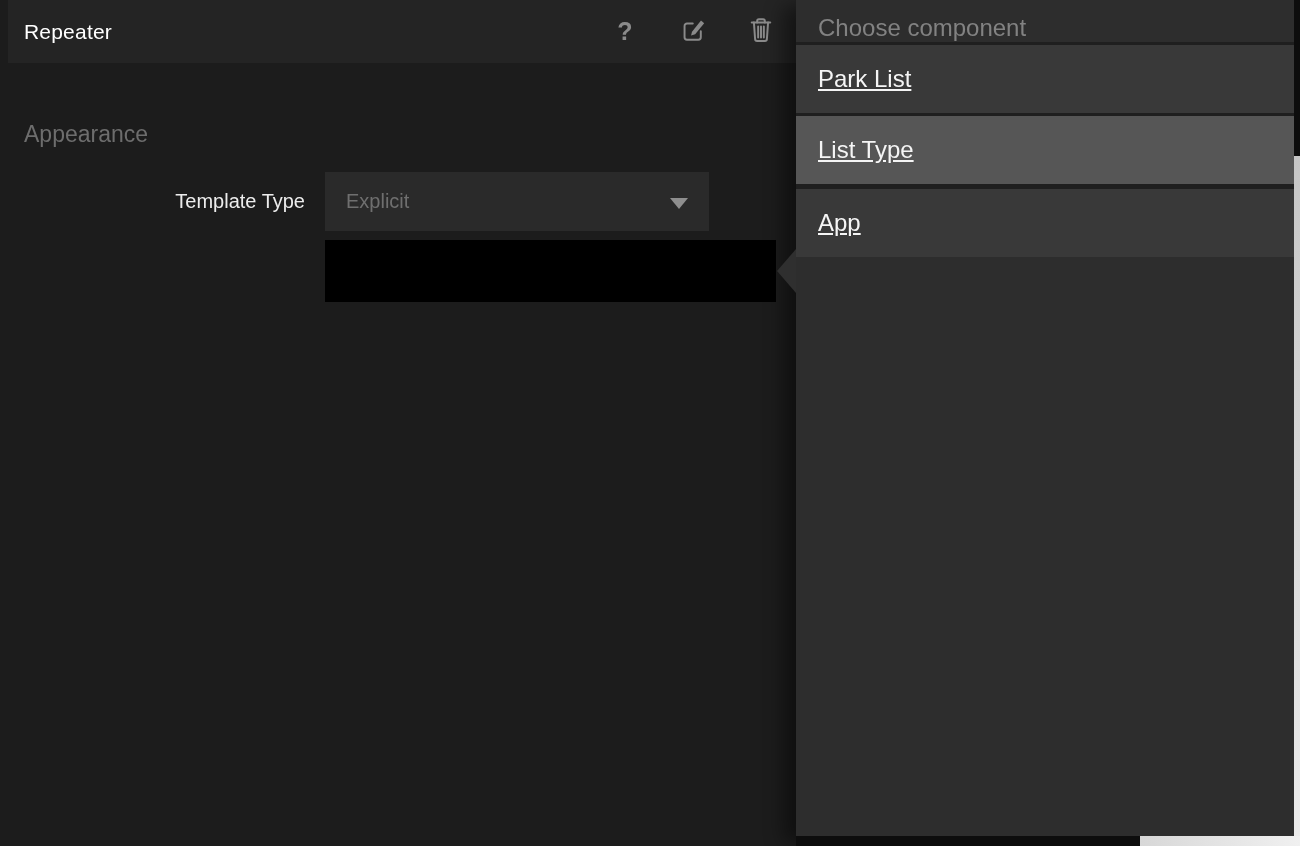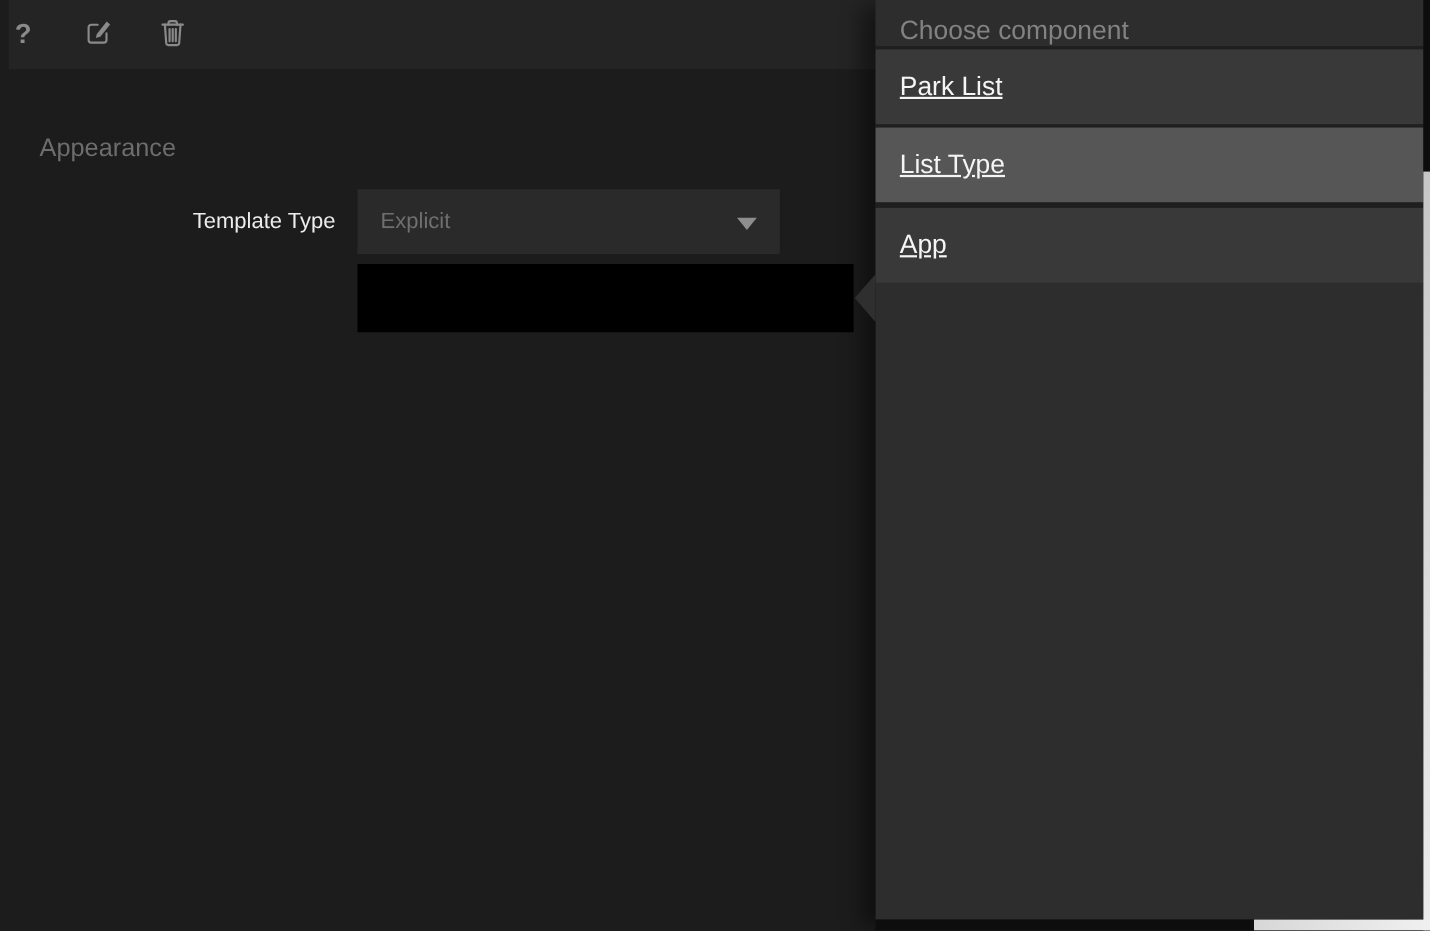--- a/index.html
+++ b/index.html
@@ -44,21 +44,20 @@
     font-size: 25px;
     font-weight: 700;
   }
 
   
   .section-title {
     position: absolute;
     left: 24px; top: 121px;
     color: #6d6d6d;
     font-size: 23px;
-    margin-left: 12px;
   }
   .form-row { position: absolute; left: 0; padding-left: 28px; }
   .row-template-type { top: 172px; height: 59px; width: 796px; }
   .row-template      { top: 240px; height: 62px; width: 796px; }
   .field-label {
     position: absolute;
     left: 0; top: 0; bottom: 0;
     width: 305px;
     display: flex;
     align-items: center;
@@ -165,20 +164,21 @@
     width: 160px; height: 10px;
     background: linear-gradient(90deg, #d7d7d7, #f0f0f0);
   }
 
   svg .stroke { fill: none; stroke: #8a8a8a; stroke-width: 1.8; stroke-linecap: round; stroke-linejoin: round; }
 </style>
 </head>
 <body>
 
 <div class="topbar">
+  <div class="topbar-title">Repeater</div>
   <div class="topbar-actions">
     <div class="icon-btn">
       <span class="help-glyph">?</span>
     </div>
     <div class="icon-btn">
       <span>
         <svg width="26" height="26" viewBox="0 0 24 24">
           <path class="stroke" d="M19.2 13.2 V 18.8 a2.2 2.2 0 0 1 -2.2 2.2 H 6.4 a2.2 2.2 0 0 1 -2.2 -2.2 V 8.2 a2.2 2.2 0 0 1 2.2 -2.2 h 5.4"></path>
           <path d="M10.2 17.1 l0.9 -3.4 L19.4 3.2 l2.9 2.5 L14 16 z" fill="#8a8a8a"></path>
         </svg>

